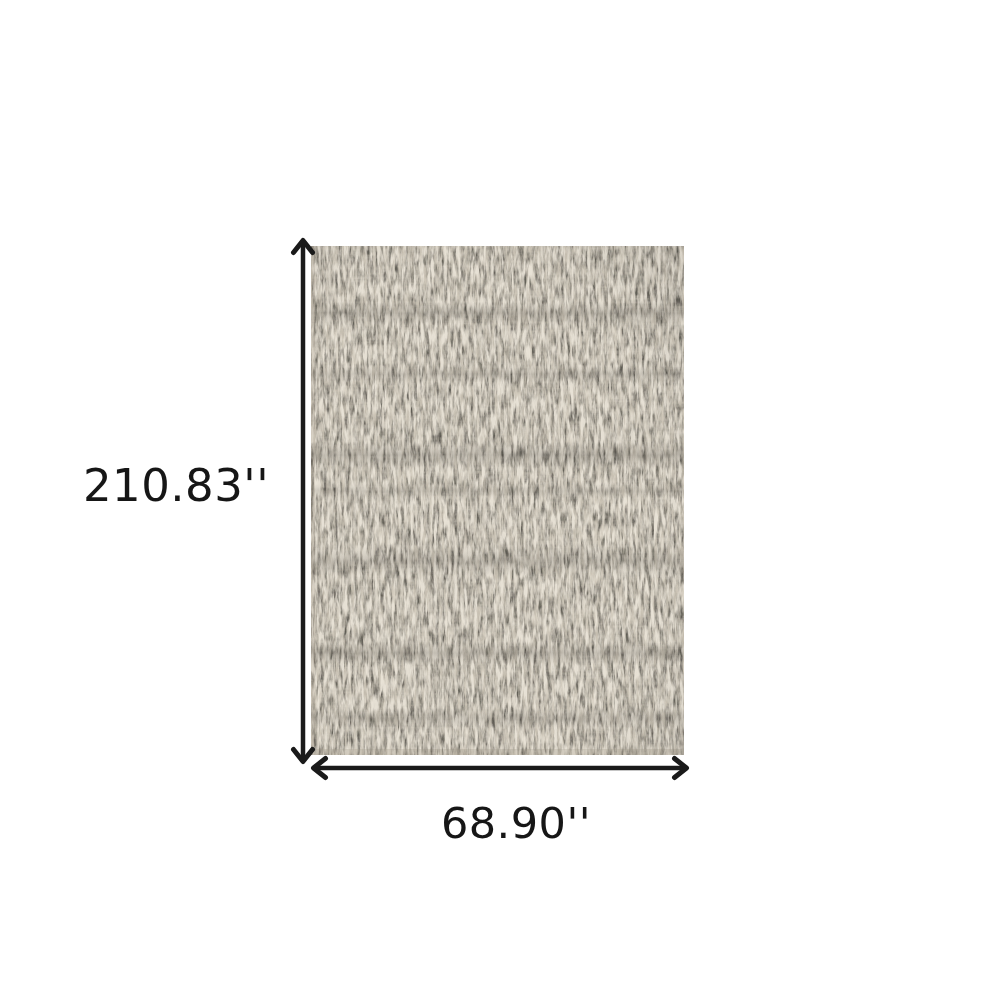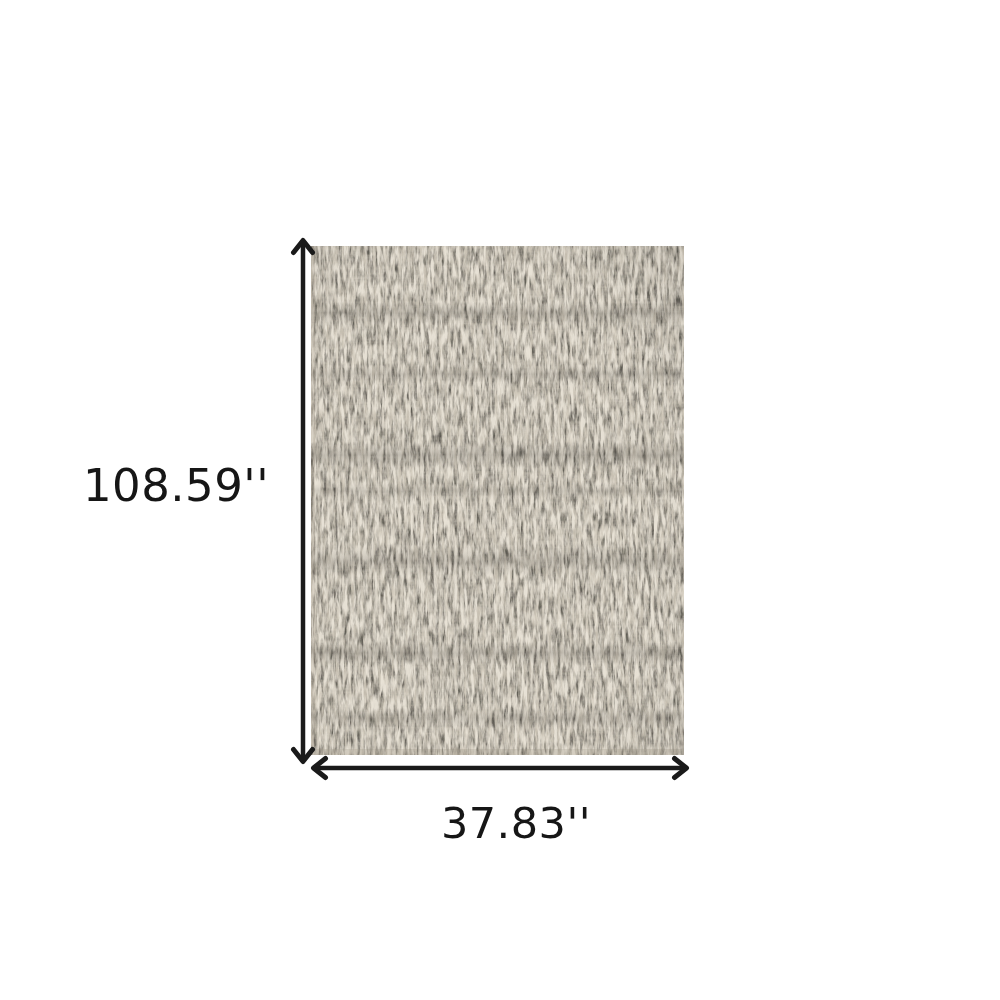--- a/index.html
+++ b/index.html
@@ -137,17 +137,17 @@
     <polyline points="5.5,18.5 15,6.5 24.5,18.5" fill="none" stroke="#1a1a1a" stroke-width="5" stroke-linecap="round" stroke-linejoin="round"></polyline>
     <polyline points="5.5,515.5 15,527.5 24.5,515.5" fill="none" stroke="#1a1a1a" stroke-width="5" stroke-linecap="round" stroke-linejoin="round"></polyline>
   </svg>
 
   <svg class="arrow arrow-h" width="388" height="30" viewBox="0 0 388 30" aria-hidden="true">
     <line x1="9" y1="15" x2="379" y2="15" stroke="#1a1a1a" stroke-width="4.5" stroke-linecap="round"></line>
     <polyline points="19.5,5.5 7.5,15 19.5,24.5" fill="none" stroke="#1a1a1a" stroke-width="5" stroke-linecap="round" stroke-linejoin="round"></polyline>
     <polyline points="368.5,5.5 380.5,15 368.5,24.5" fill="none" stroke="#1a1a1a" stroke-width="5" stroke-linecap="round" stroke-linejoin="round"></polyline>
   </svg>
 
-  <div class="dim-label height-label">108.59''</div>
+  <div class="dim-label height-label">210.83''</div>
 
-  <div class="dim-label width-label">37.83''</div>
+  <div class="dim-label width-label">68.90''</div>
 
 </div>
 
 </body></html>

